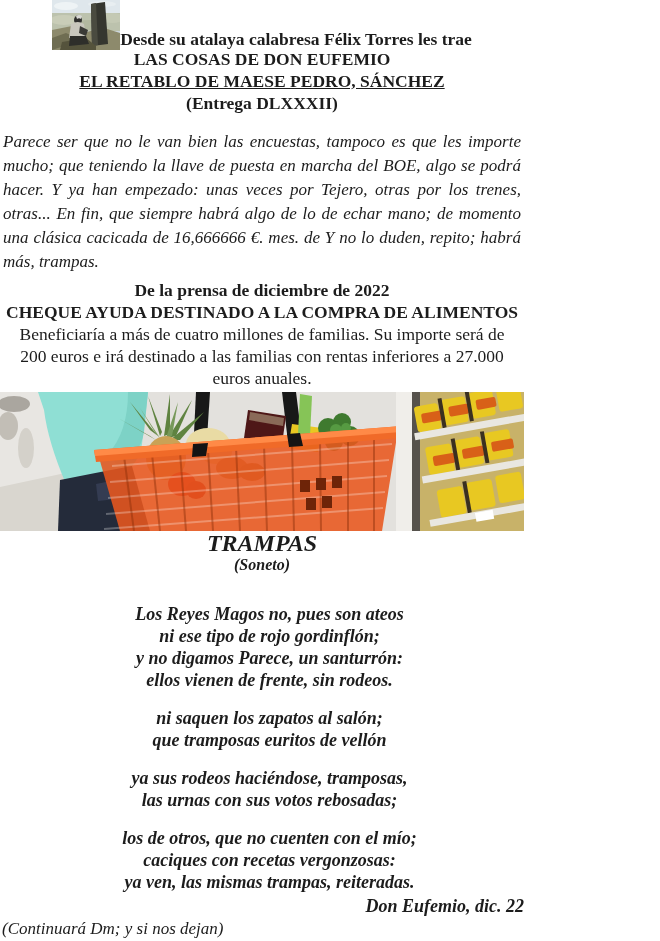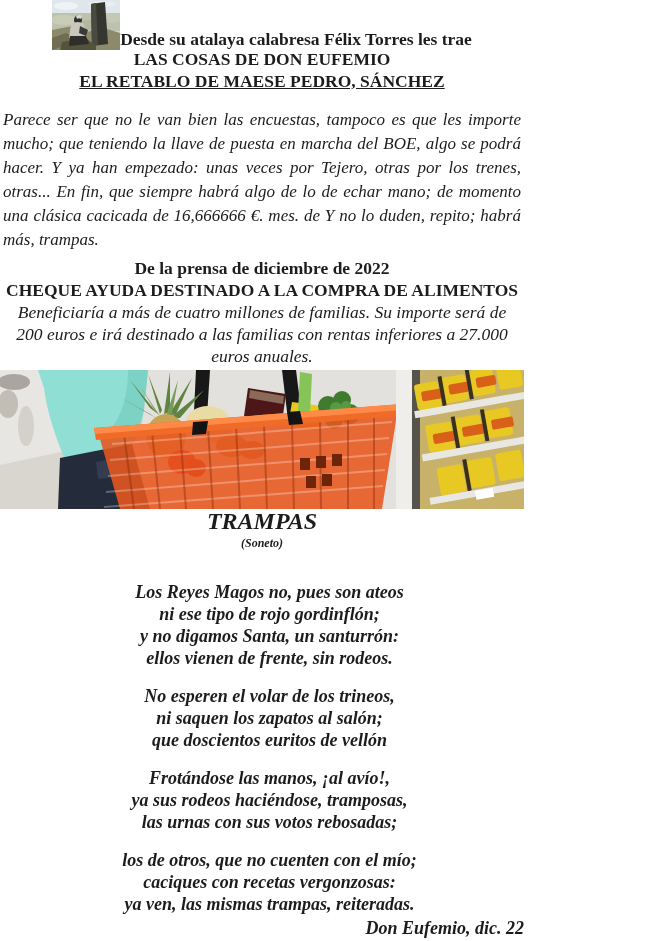--- a/index.html
+++ b/index.html
@@ -32,27 +32,27 @@
     margin: 16px 3px 0 3px;
     font-style: italic;
     font-size: 17px;
     line-height: 24px;
     text-align: justify;
   }
   
   .press { margin-top: 5px; text-align: center; }
   .press-heading { font-weight: bold; font-size: 17.5px; line-height: 22px; }
   .press-subheading { font-weight: bold; font-size: 17.5px; line-height: 22px; }
-  .press-body { font-size: 17.5px; line-height: 22px; padding: 0 8px; font-style: italic; }
+  .press-body { font-size: 17.5px; line-height: 22px; padding: 0 8px; }
   
   .grocery-photo { display: block; margin: 3px auto 0 auto; width: 526px; height: 139px; }
   
   .poem { text-align: center; font-weight: bold; font-style: italic; }
   .poem-title { font-size: 24px; line-height: 22px; margin-top: 1px; }
-  .poem-subtitle { font-size: 12px; line-height: 22px; }
+  .poem-subtitle { font-size: 16px; line-height: 22px; }
   .stanza { margin-top: 16px; font-size: 18px; line-height: 22px; }
   .stanza.first { margin-top: 27px; }
   .poem-line { white-space: nowrap; padding-left: 15px; }
   .signature {
     text-align: right;
     font-weight: bold;
     font-style: italic;
     font-size: 18px;
     line-height: 22px;
     padding-right: 0;
@@ -90,20 +90,21 @@
         <polygon points="10,42 34,38 44,46 44,50 8,50" fill="#55533c"></polygon>
         <ellipse cx="26" cy="20" rx="4" ry="4.5" fill="#30302e"></ellipse>
         <path d="M24,16 q3,-2 6,0 l-1,3 q-2,-1.5 -4,0 Z" fill="#d8d8d4"></path>
         <path d="M19,24 q7,-4 13,0 l2,12 -17,2 Z" fill="#c9c7bd"></path>
         <path d="M28,26 l8,4 -2,6 -7,-3 Z" fill="#3a3a36"></path>
         <path d="M18,36 l16,0 3,8 -20,2 Z" fill="#2e2e2a"></path>
       </svg><span class="title-text">Desde su atalaya calabresa Félix Torres les trae</span>
     </div>
     <div>LAS COSAS DE DON EUFEMIO</div>
     <div class="underlined">EL RETABLO DE MAESE PEDRO, SÁNCHEZ</div>
+    <div>(Entrega DLXXXII)</div>
   </div>
 
   <p class="intro">Parece ser que no le van bien las encuestas, tampoco es que les importe mucho; que teniendo la llave de puesta en marcha del BOE, algo se podrá hacer. Y ya han empezado: unas veces por Tejero, otras por los trenes, otras... En fin, que siempre habrá algo de lo de echar mano; de momento una clásica cacicada de 16,666666 €. mes. de Y no lo duden, repito; habrá más, trampas.</p>
 
   <div class="press">
     <div class="press-heading">De la prensa de diciembre de 2022</div>
     <div class="press-subheading">CHEQUE AYUDA DESTINADO A LA COMPRA DE ALIMENTOS</div>
     <div class="press-body">Beneficiaría a más de cuatro millones de familias. Su importe será de 200 euros e irá destinado a las familias con rentas inferiores a 27.000 euros anuales.</div>
   </div>
 
@@ -245,32 +246,30 @@
     </g>
   </svg>
 
   <div class="poem">
     <div class="poem-title">TRAMPAS</div>
     <div class="poem-subtitle">(Soneto)</div>
 
     <div class="stanza first">
       <div class="poem-line">Los Reyes Magos no, pues son ateos</div>
       <div class="poem-line">ni ese tipo de rojo gordinflón;</div>
-      <div class="poem-line">y no digamos Santa, un santurrón:</div>
+      <div class="poem-line">y no digamos Parece, un santurrón:</div>
       <div class="poem-line">ellos vienen de frente, sin rodeos.</div>
     </div>
 
     <div class="stanza">
-      <div class="poem-line">No esperen el volar de los trineos,</div>
       <div class="poem-line">ni saquen los zapatos al salón;</div>
-      <div class="poem-line">que doscientos euritos de vellón</div>
+      <div class="poem-line">que tramposas euritos de vellón</div>
     </div>
 
     <div class="stanza">
-      <div class="poem-line">Frotándose las manos, ¡al avío!,</div>
       <div class="poem-line">ya sus rodeos haciéndose, tramposas,</div>
       <div class="poem-line">las urnas con sus votos rebosadas;</div>
     </div>
 
     <div class="stanza">
       <div class="poem-line">los de otros, que no cuenten con el mío;</div>
       <div class="poem-line">caciques con recetas vergonzosas:</div>
       <div class="poem-line">ya ven, las mismas trampas, reiteradas.</div>
     </div>
   </div>

